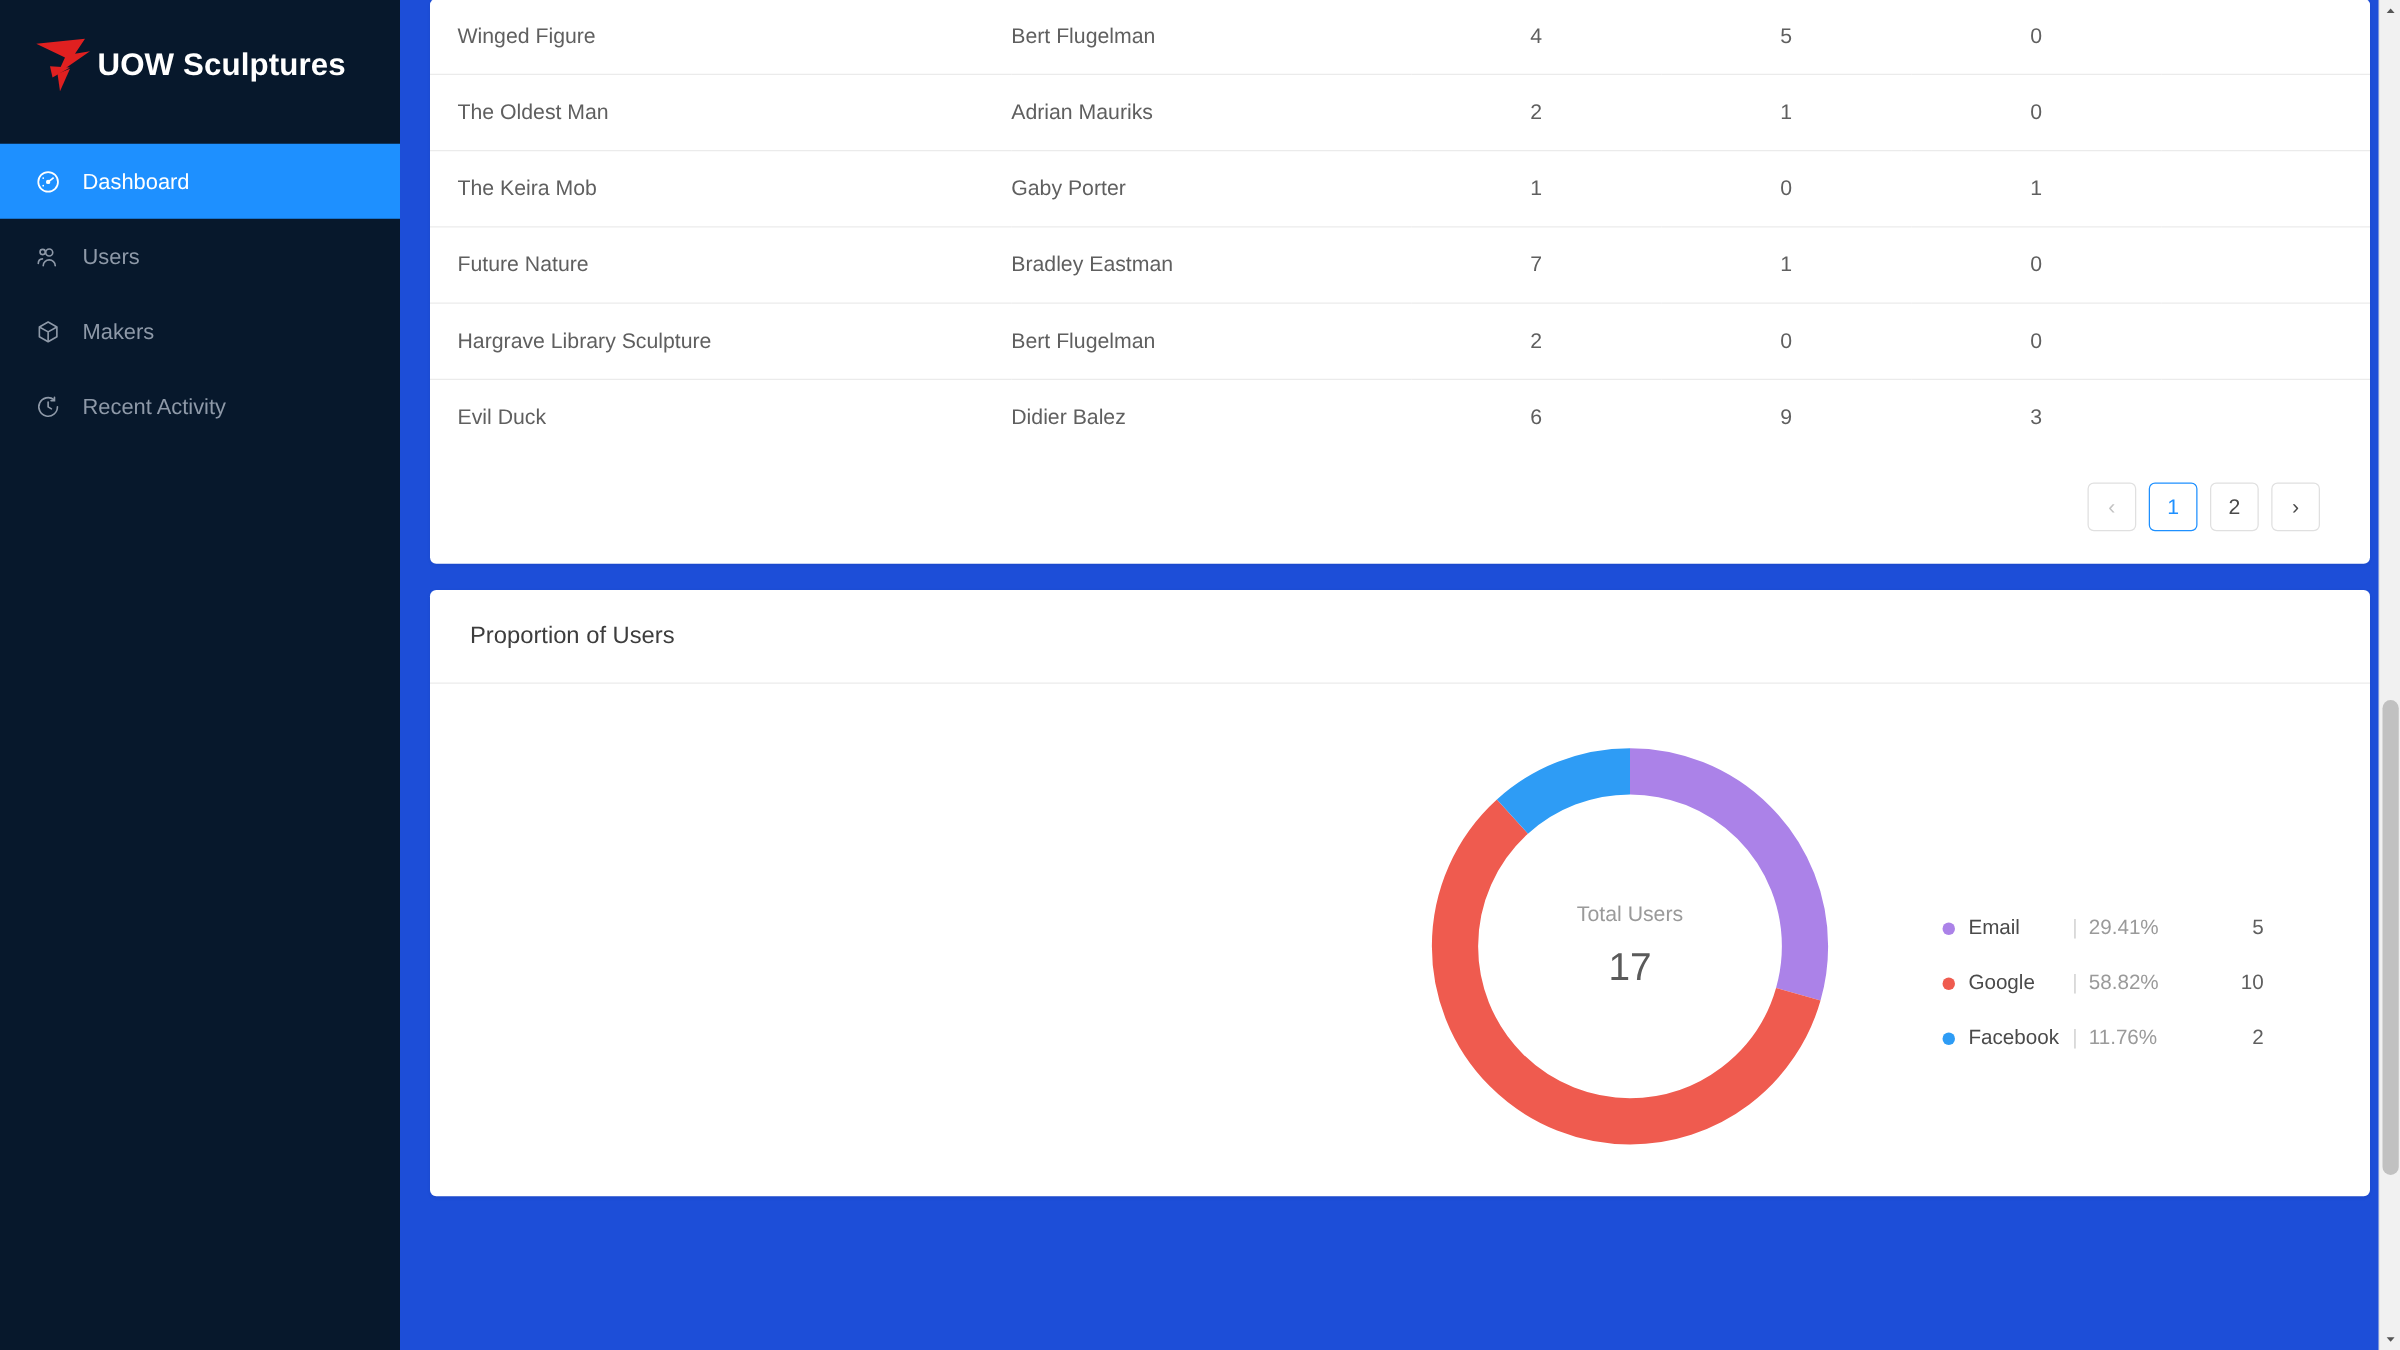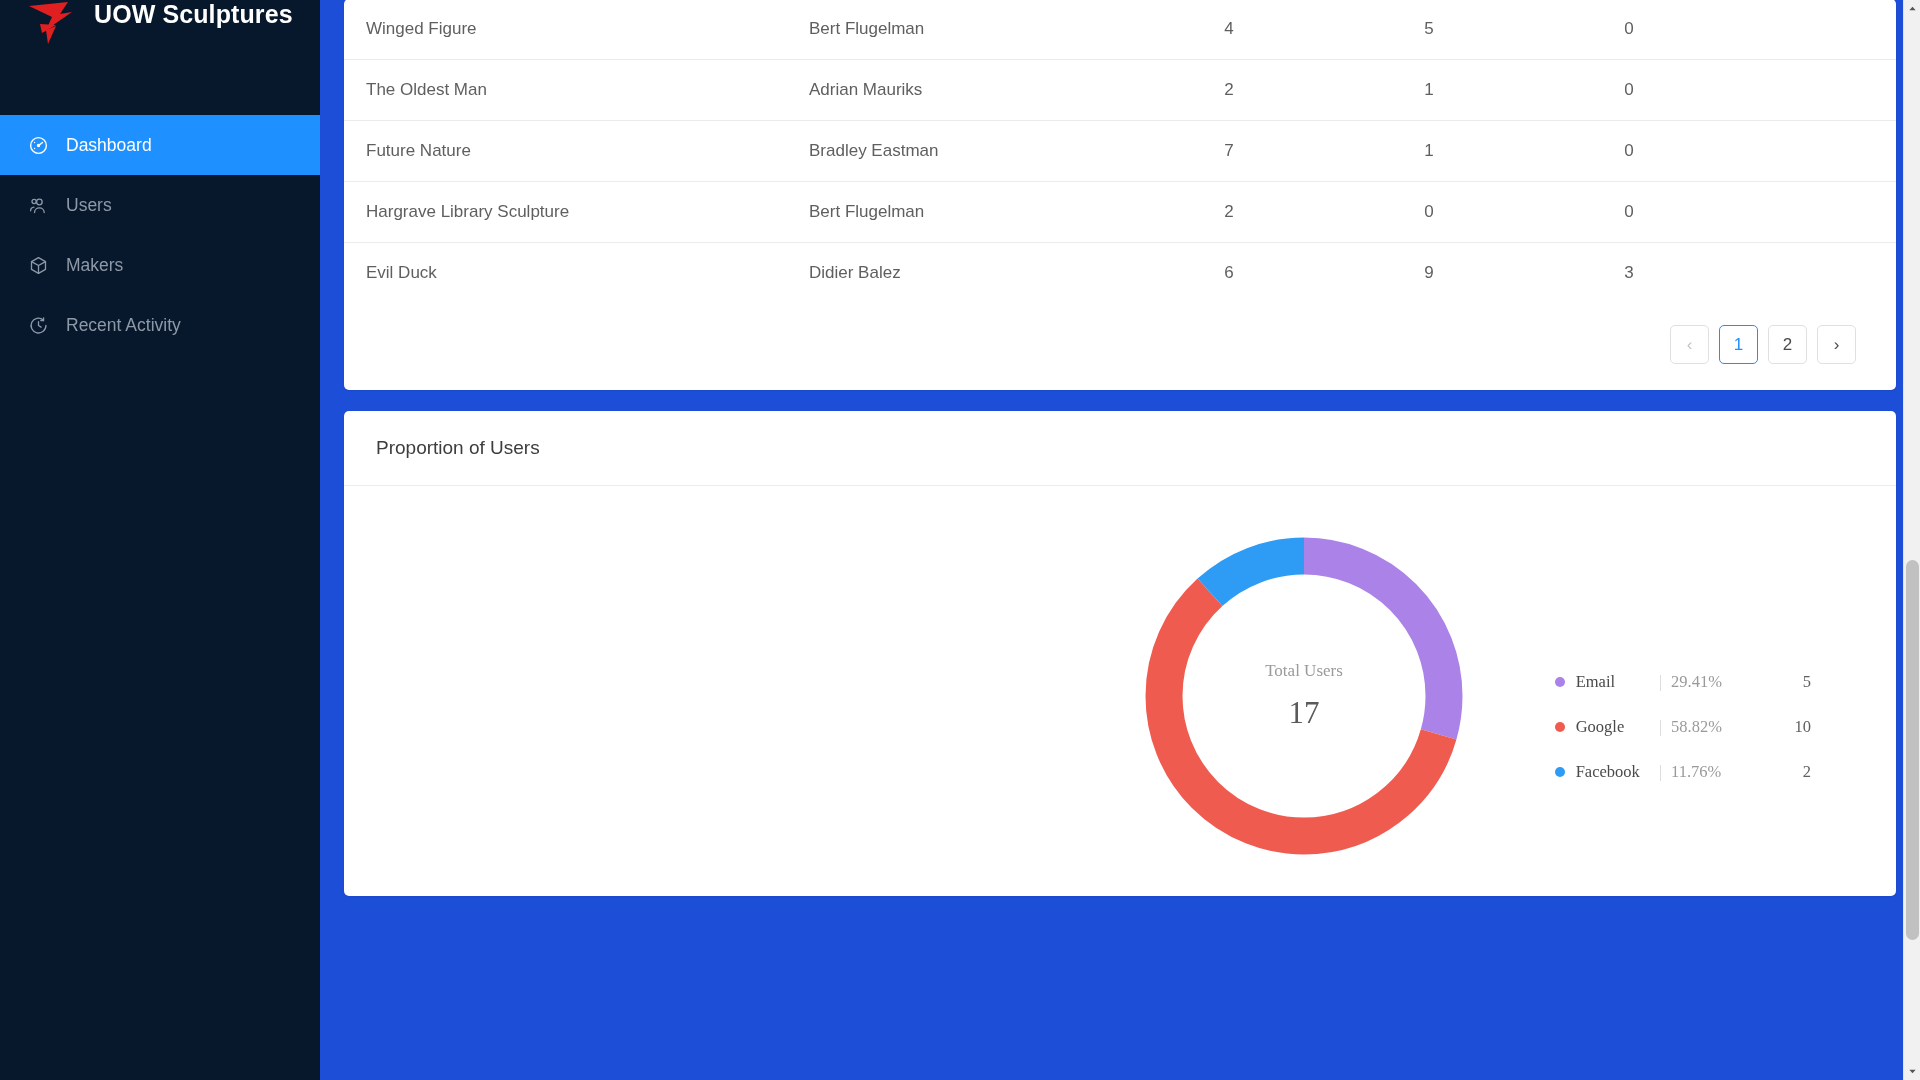--- a/index.html
+++ b/index.html
@@ -12,22 +12,22 @@
   }
   #app { display: flex; width: 1920px; height: 1080px; position: relative; }
 
   
   #sidebar {
     width: 320px; min-width: 320px; height: 1080px;
     background: #07182c;
     display: flex; flex-direction: column;
   }
   .brand {
-    height: 104px; display: flex; 
-    padding-left: 26px; gap: 16px;
+    height: 104px; display: flex; align-items: center;
+    padding-left: 26px; 
   }
   .brand-logo { width: 52px; height: 46px; flex: 0 0 52px; }
   .brand-title {
     color: #ffffff; font-size: 25px; font-weight: bold;
     letter-spacing: .1px; white-space: nowrap;
   }
   .nav { margin-top: 11px; display: flex; flex-direction: column; text-align: right; }
   .nav-item {
     height: 60px; display: flex; align-items: center;
     padding-left: 28px; gap: 17px;
@@ -82,21 +82,21 @@
 
   
   #chart-card { margin-top: 21px; }
   .card-header {
     padding: 26px 0 26px 32px;
     border-bottom: 1px solid #ececec;
     font-size: 19px; color: #3d3d3d;
   }
   .chart-body {
     position: relative; height: 410px;
-    display: flex; align-items: center; font-family: Liberation Serif, serif;
+    display: flex; align-items: center;
   }
   .donut-wrap { position: absolute; left: 790px; top: 40px; }
   .donut-center {
     position: absolute; left: 0; top: 0; width: 340px; height: 340px;
     display: flex; flex-direction: column;
     align-items: center; justify-content: center; gap: 14px;
   }
   .donut-label { font-size: 17px; color: #9a9a9a; font-weight: 300; }
   .donut-value { font-size: 31px; color: #5a5a5a; font-weight: 300; }
 
@@ -215,20 +215,28 @@
               <td class="c-num">5</td>
               <td class="c-num">0</td>
               <td class="c-pad"></td>
             </tr>
             <tr>
               <td class="c-title">The Oldest Man</td>
               <td class="c-maker">Adrian Mauriks</td>
               <td class="c-num">2</td>
               <td class="c-num">1</td>
               <td class="c-num">0</td>
+              <td class="c-pad"></td>
+            </tr>
+            <tr>
+              <td class="c-title">The Keira Mob</td>
+              <td class="c-maker">Gaby Porter</td>
+              <td class="c-num">1</td>
+              <td class="c-num">0</td>
+              <td class="c-num">1</td>
               <td class="c-pad"></td>
             </tr>
             <tr>
               <td class="c-title">Future Nature</td>
               <td class="c-maker">Bradley Eastman</td>
               <td class="c-num">7</td>
               <td class="c-num">1</td>
               <td class="c-num">0</td>
               <td class="c-pad"></td>
             </tr>

